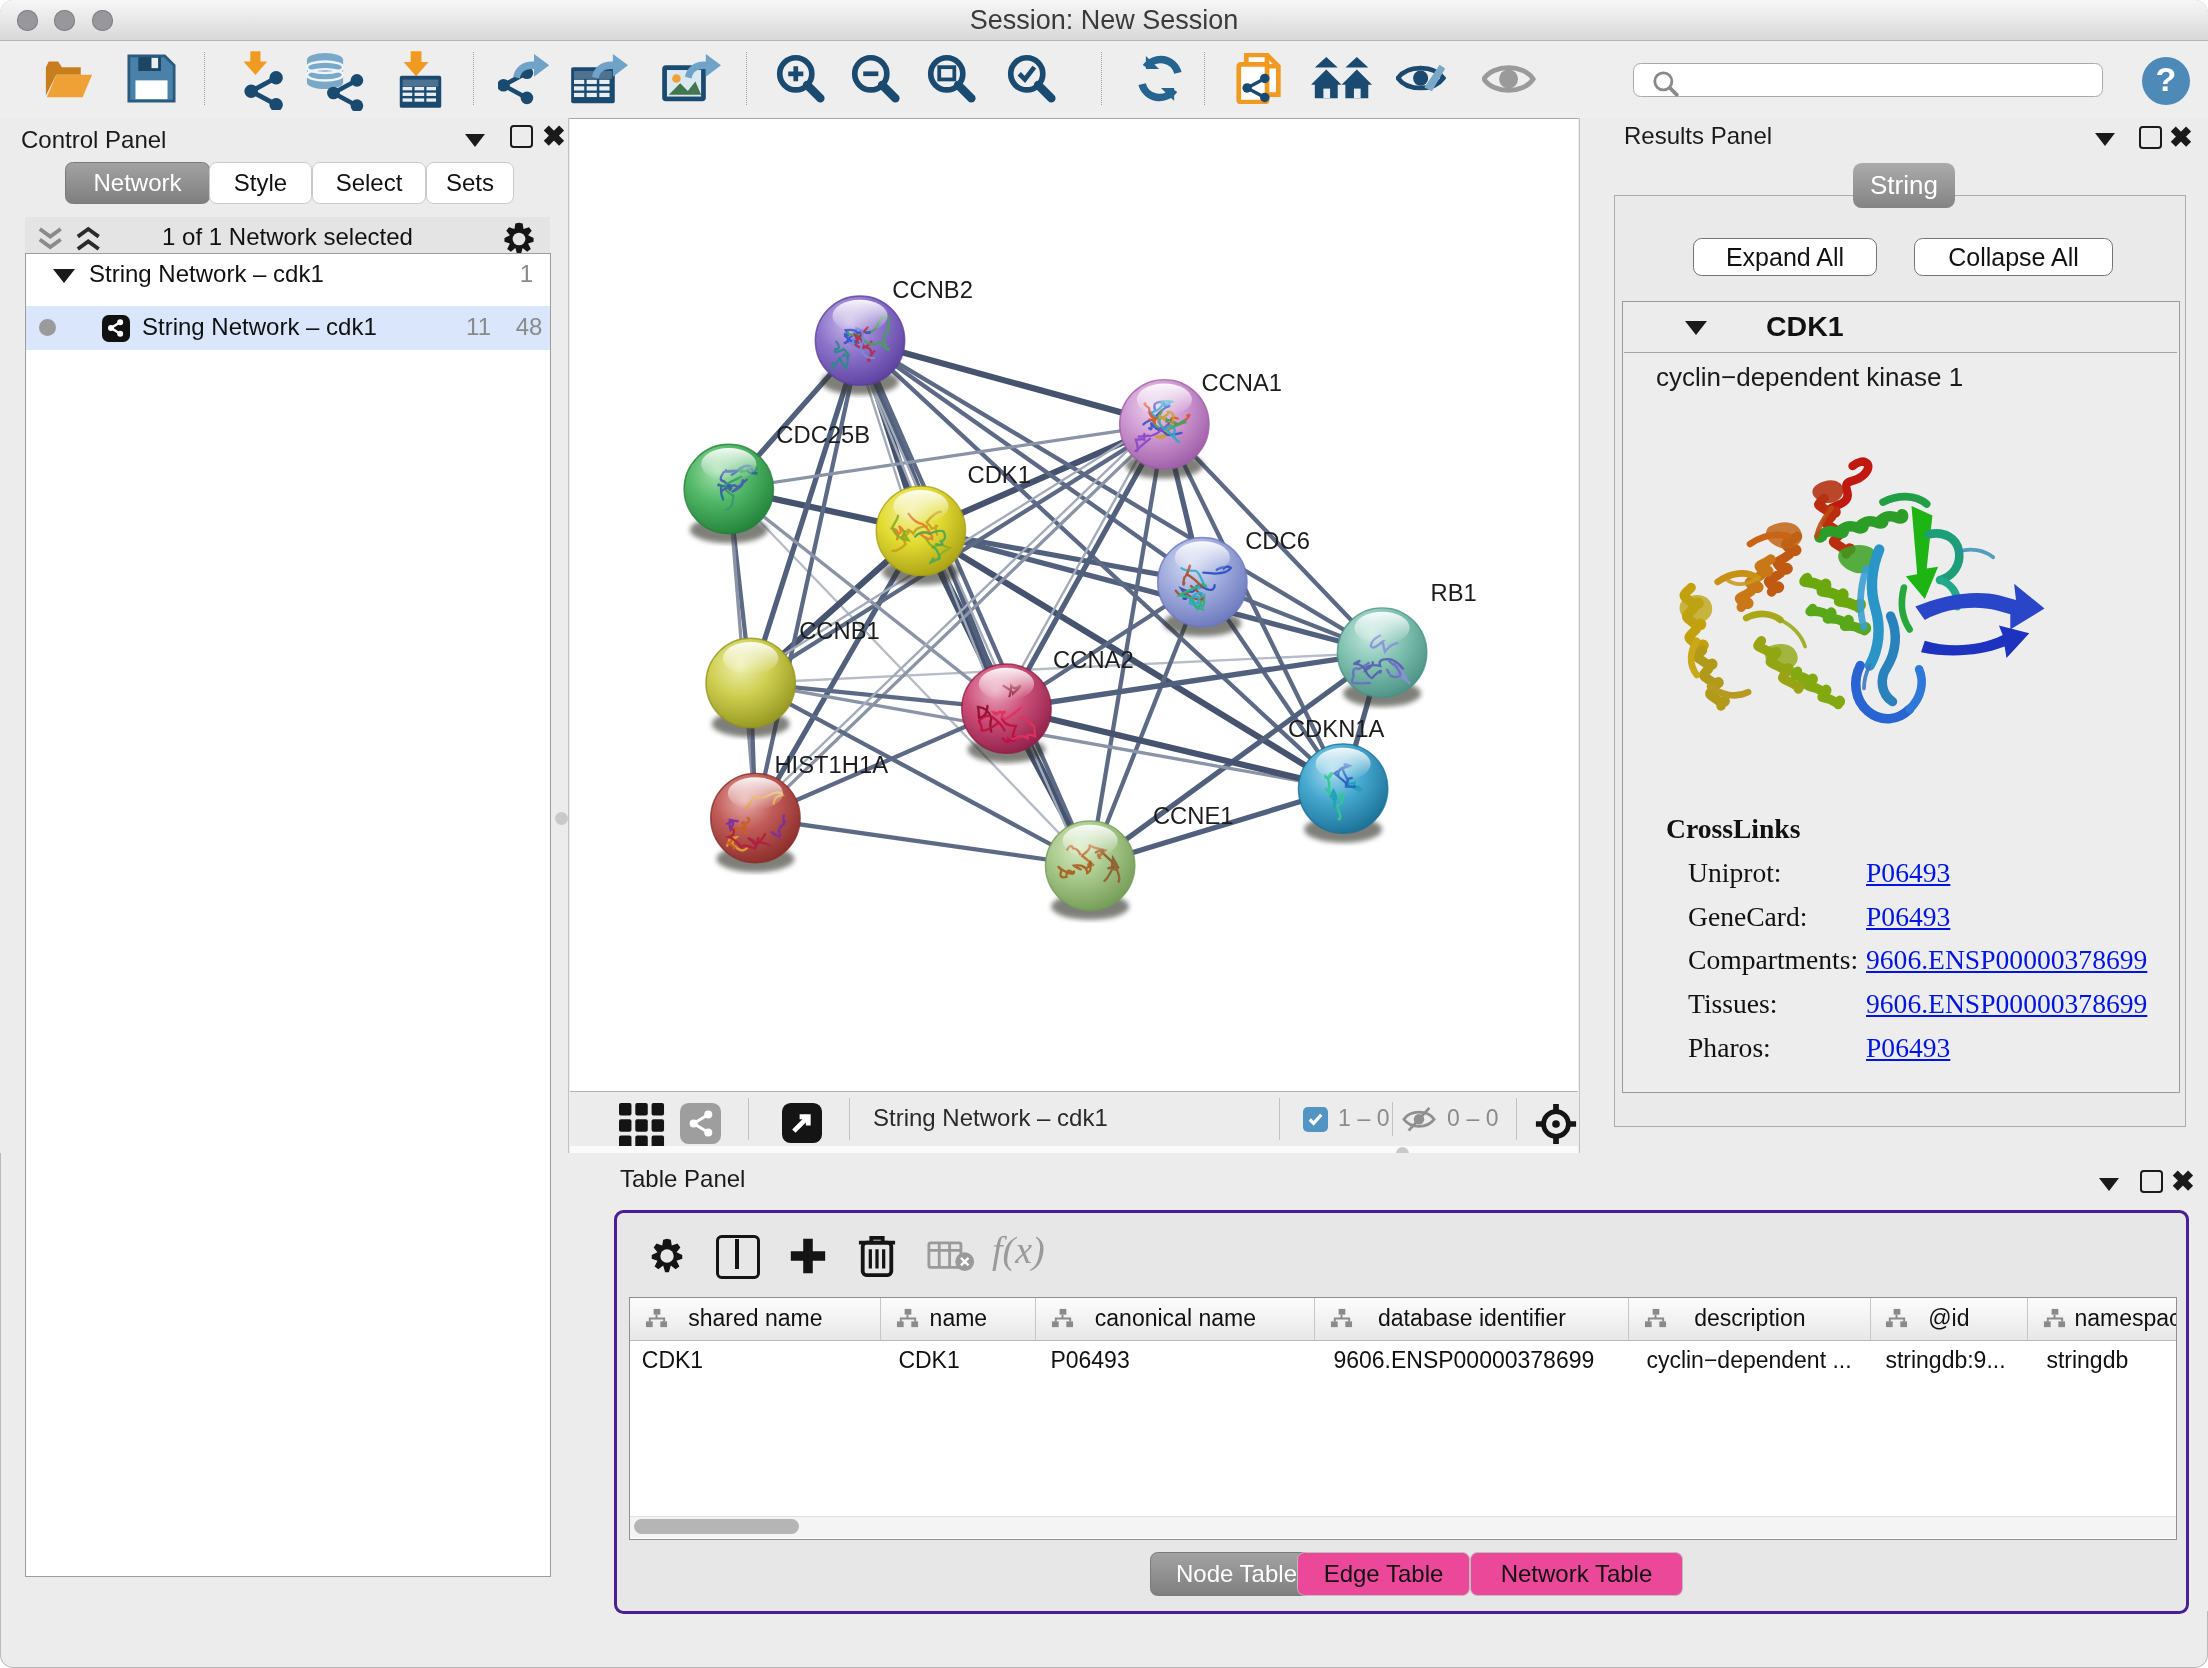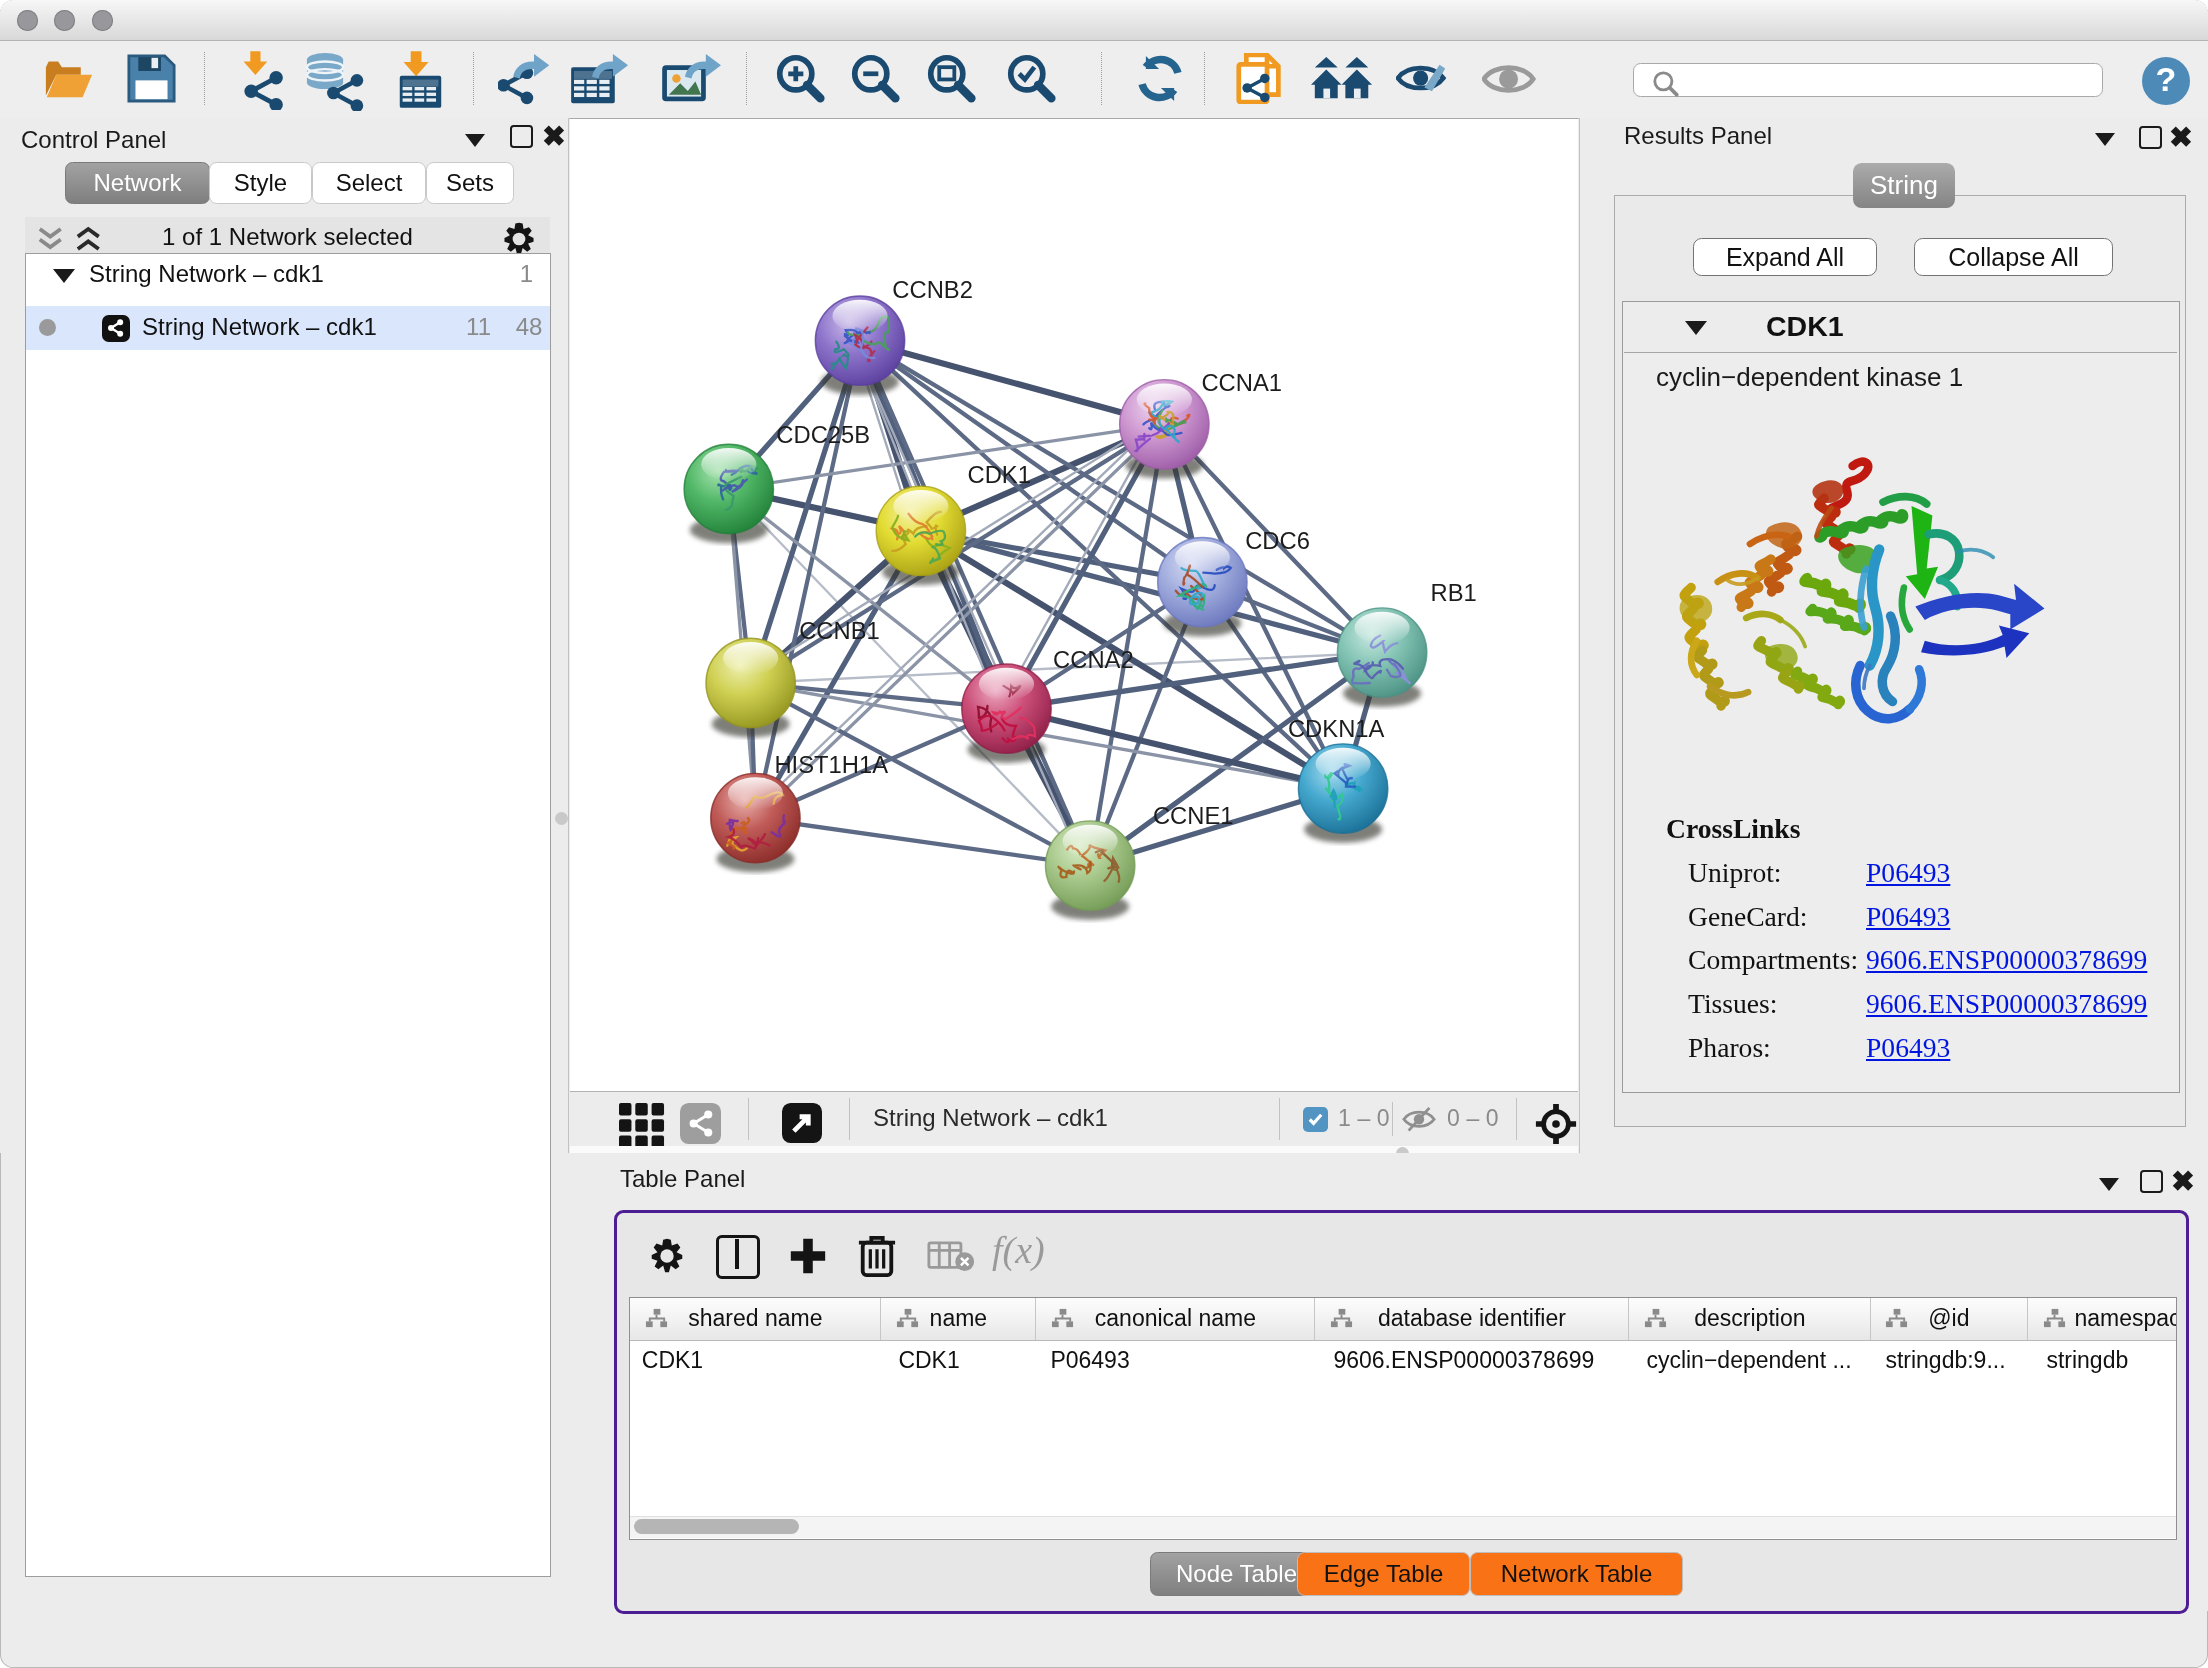--- a/index.html
+++ b/index.html
@@ -29,29 +29,30 @@
   .rsinner{position:absolute;left:1622px;top:301px;width:556px;height:790px;background:#ededed;border:1.9px solid #9a9a9a;}
   .crossrow{position:absolute;font-family:"Liberation Serif",serif;font-size:27.6px;color:#111;}
   .crossrow a{color:#0016e0;text-decoration:underline;}
   .tpinner{position:absolute;left:45px;top:57px;width:1569px;height:398px;background:#e7e7e7;border:3px solid #4c1d95;border-radius:9.5px;}
   .tblbox{position:absolute;left:12.4px;top:84px;width:1546px;height:241px;background:#fff;border:1px solid #8f8f8f;overflow:hidden;}
   .thead{position:absolute;left:0;top:0;width:100%;height:42px;background:linear-gradient(#fdfdfd,#e7e7e7);border-bottom:1px solid #b9b9b9;}
   .thcell{position:absolute;top:0;height:42px;border-right:1px solid #c6c6c6;}
   .thlabel{position:absolute;top:6.7px;width:100%;text-align:center;font-size:23px;color:#111;}
   .trow{position:absolute;left:0;top:43px;width:100%;height:40px;background:#fff;font-size:23px;color:#111;}
   .tcell{position:absolute;top:5.7px;}
-  .btab{position:absolute;top:399px;height:42px;background:#f97316;border:1px solid #bdbdbd;border-radius:7.6px;font-size:24px;line-height:42px;text-align:center;color:#111;}
+  .btab{position:absolute;top:399px;height:42px;background:#ec4899;border:1px solid #bdbdbd;border-radius:7.6px;font-size:24px;line-height:42px;text-align:center;color:#111;}
   .btabsel{background:linear-gradient(#a2a2a2,#7f7f7f);color:#fff;border-color:#7a7a7a;margin-left:27px;}
   .grip{position:absolute;width:13.3px;height:13.3px;border-radius:50%;background:#c9c9c9;}
 </style></head><body>
 <div class="win">
 <div class="titlebar">
       <div class="tl" style="left:17px;"></div>
       <div class="tl" style="left:54px;"></div>
       <div class="tl" style="left:92px;"></div>
+      <div class="title">Session: New Session</div>
     </div>
 <div class="toolbar">
       <div class="tsep" style="left:204px;"></div>
       <div class="tsep" style="left:473px;"></div>
       <div class="tsep" style="left:746px;"></div>
       <div class="tsep" style="left:1101px;"></div>
       <div class="tsep" style="left:1204px;"></div>
       <svg class="ticon" style="left:43px;top:13.3px" width="51" height="49" viewBox="0 0 54 52">
         <path d="M3 14 L3 44 L14 22 L40 22 L40 14 L20 14 L16 8 L6 8 Z" fill="#c87d1e"></path>
         <path d="M14 22 L52 22 L42 46 L4 46 Z" fill="#f0a135"></path>

